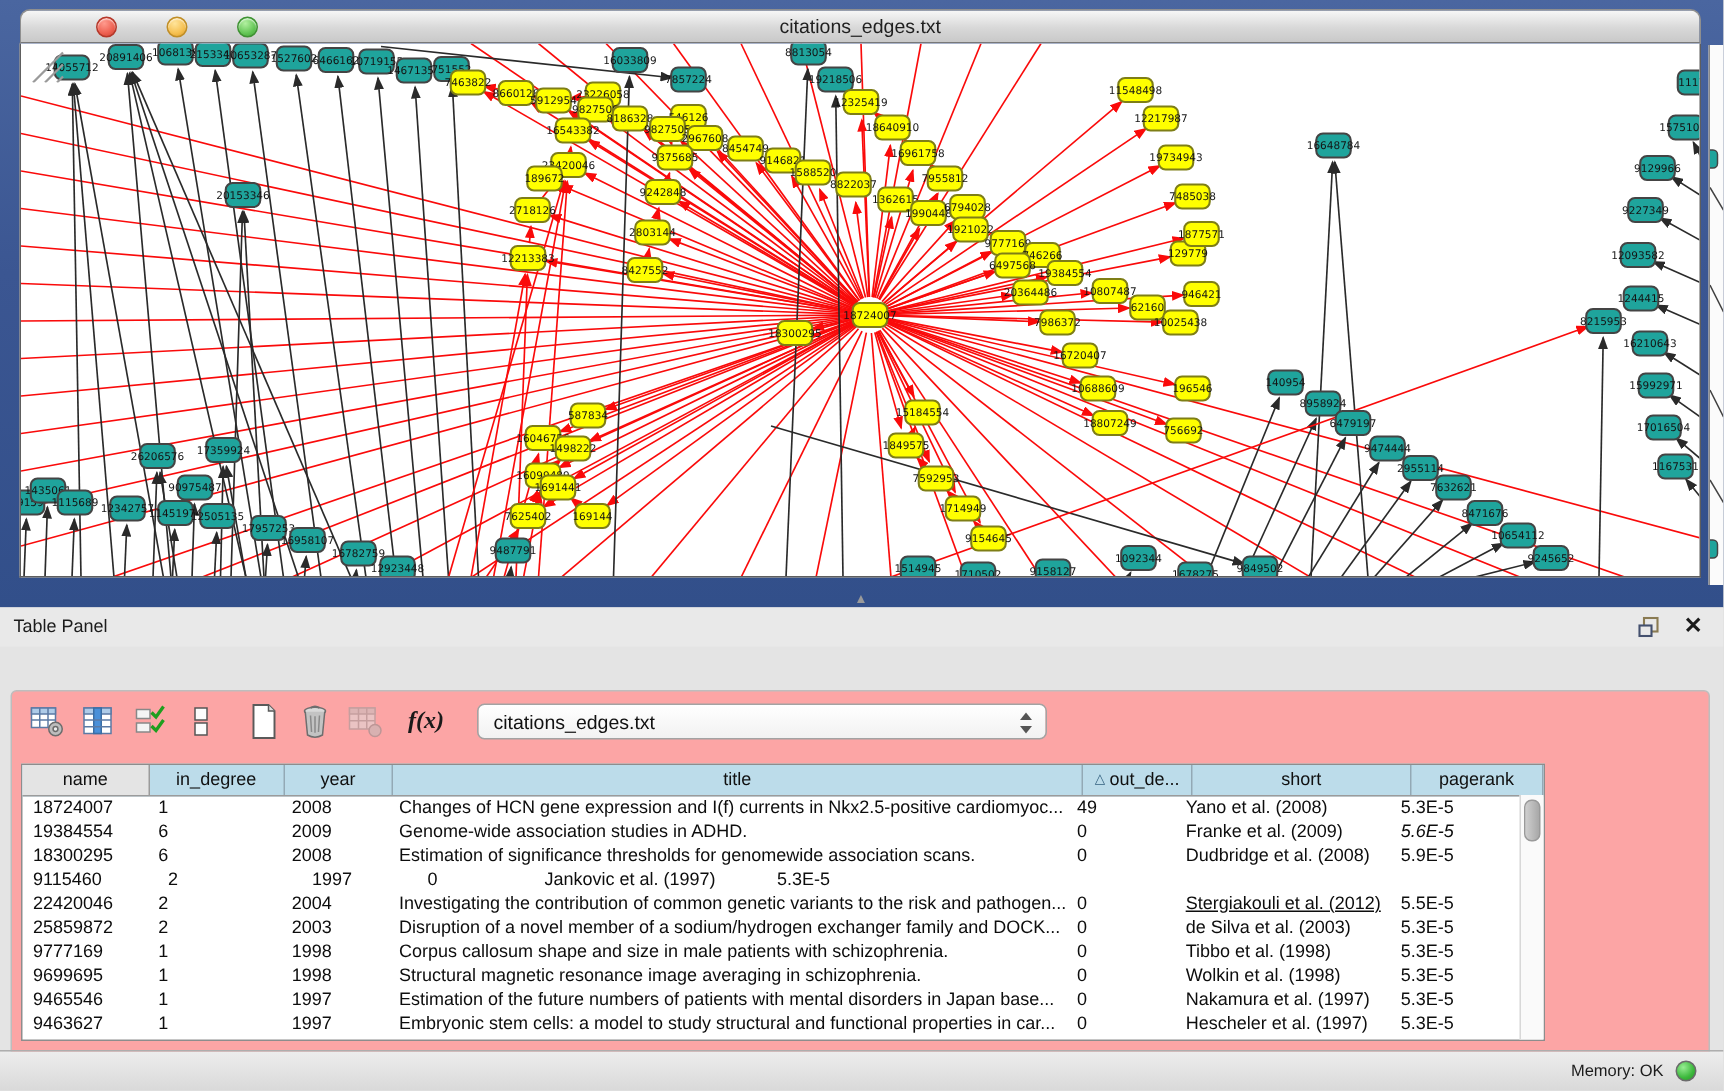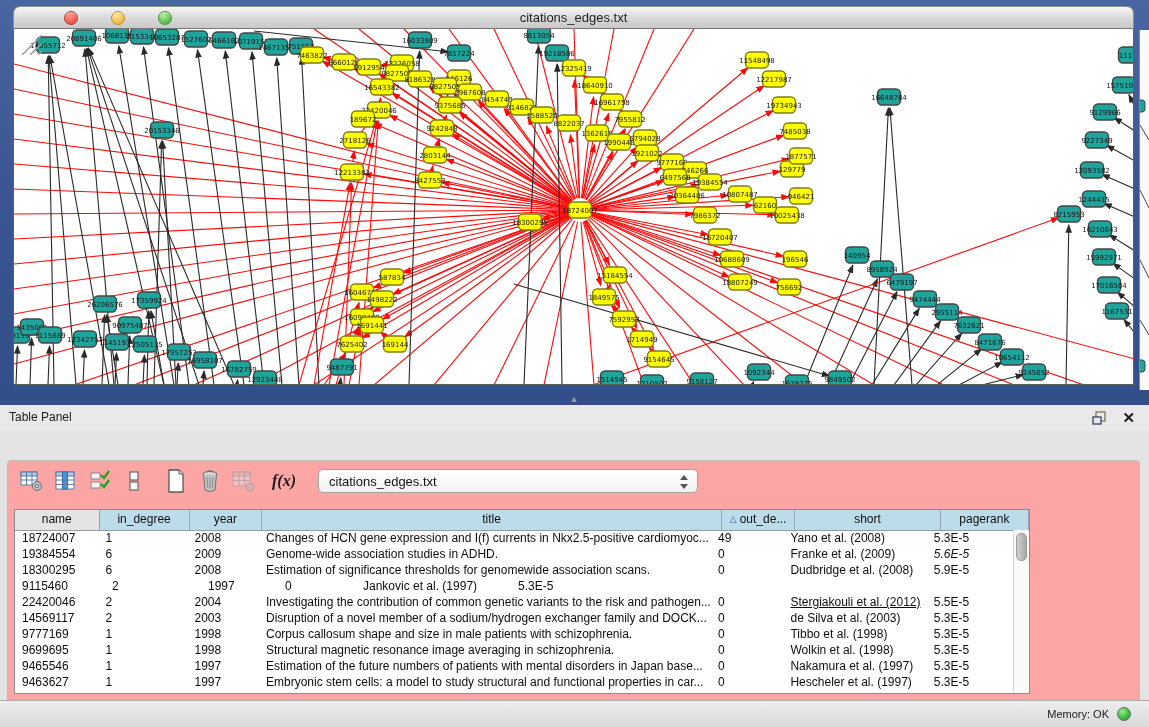--- a/index.html
+++ b/index.html
@@ -920,21 +920,21 @@
           <div class="tr">
             <div class="td" style="width: 90px;">22420046</div>
             <div class="td" style="width: 96px;">2</div>
             <div class="td" style="width: 77px;">2004</div>
             <div class="td" style="width: 490px;">Investigating the contribution of common genetic variants to the risk and pathogen...</div>
             <div class="td" style="width: 78px;">0</div>
             <div class="td" style="width: 155px; text-decoration: underline;">Stergiakouli et al. (2012)</div>
             <div class="td" style="width: 94px;">5.5E-5</div>
           </div>
           <div class="tr">
-            <div class="td" style="width: 90px;">14569117</div>
+            <div class="td" style="width: 90px;">25859872</div>
             <div class="td" style="width: 96px;">2</div>
             <div class="td" style="width: 77px;">2003</div>
             <div class="td" style="width: 490px;">Disruption of a novel member of a sodium/hydrogen exchanger family and DOCK...</div>
             <div class="td" style="width: 78px;">0</div>
             <div class="td" style="width: 155px;">de Silva et al. (2003)</div>
             <div class="td" style="width: 94px;">5.3E-5</div>
           </div>
           <div class="tr">
             <div class="td" style="width: 90px;">9777169</div>
             <div class="td" style="width: 96px;">1</div>

